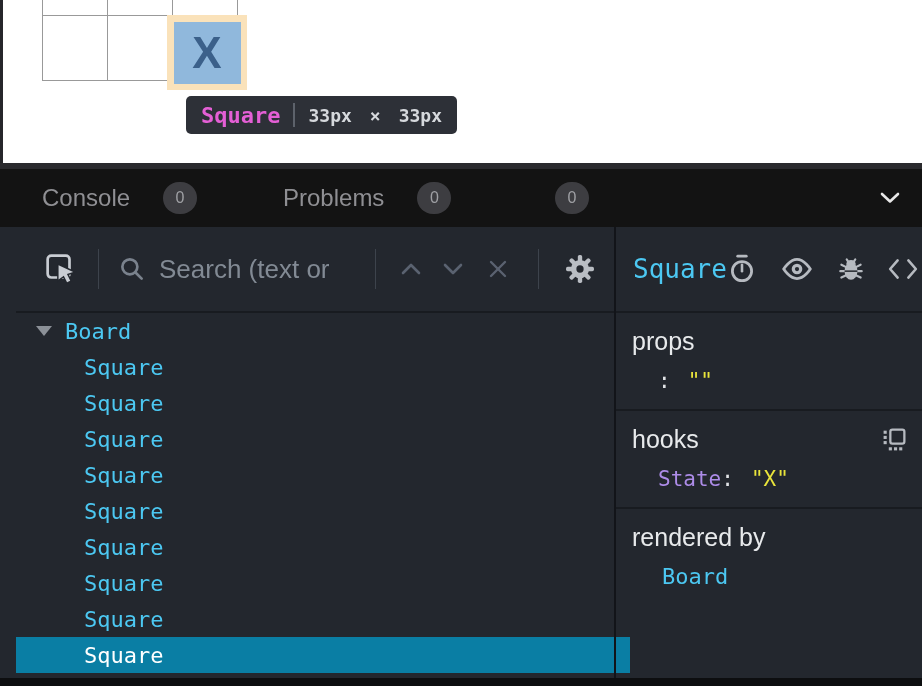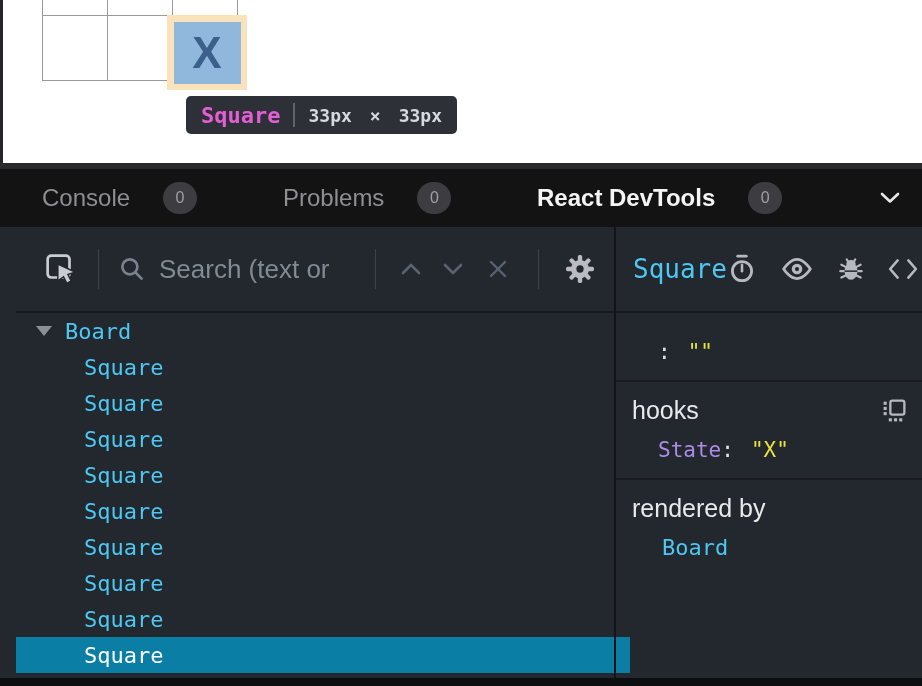--- a/index.html
+++ b/index.html
@@ -121,21 +121,20 @@
   <div class="tabbar">
     <div class="tab tab-console">
       <span class="tab-label">Console</span>
       <span class="badge">0</span>
     </div>
     <div class="tab tab-problems">
       <span class="tab-label">Problems</span>
       <span class="badge">0</span>
     </div>
     <div class="tab tab-react active">
-      <span class="tab-label">React DevTools</span>
       <span class="badge">0</span>
     </div>
     <div class="tab-chevron">
       <svg width="20" height="12" viewBox="0 0 20 12">
           <polyline points="2,2 10,9.5 18,2" fill="none" stroke="#e8e8e8" stroke-width="2.6" stroke-linecap="round" stroke-linejoin="round"></polyline>
         </svg>
     </div>
   </div>
 
   <div class="devtools">
@@ -266,20 +265,23 @@
           <span>
             <svg width="30" height="24" viewBox="0 0 28 22">
               <polyline points="9,3 2,11 9,19" fill="none" stroke="#b6bac0" stroke-width="2.4" stroke-linecap="round" stroke-linejoin="round"></polyline>
               <polyline points="19,3 26,11 19,19" fill="none" stroke="#b6bac0" stroke-width="2.4" stroke-linecap="round" stroke-linejoin="round"></polyline>
             </svg>
           </span>
         </span>
       </div>
 
       <div class="section">
+        <div class="sec-head">
+          <span class="sec-title">props</span>
+        </div>
         <div class="kv-row">
           <span class="colon">:</span>
           <span class="v-yellow">""</span>
         </div>
       </div>
 
       <div class="section">
         <div class="sec-head">
           <span class="sec-title">hooks</span>
           <span>

